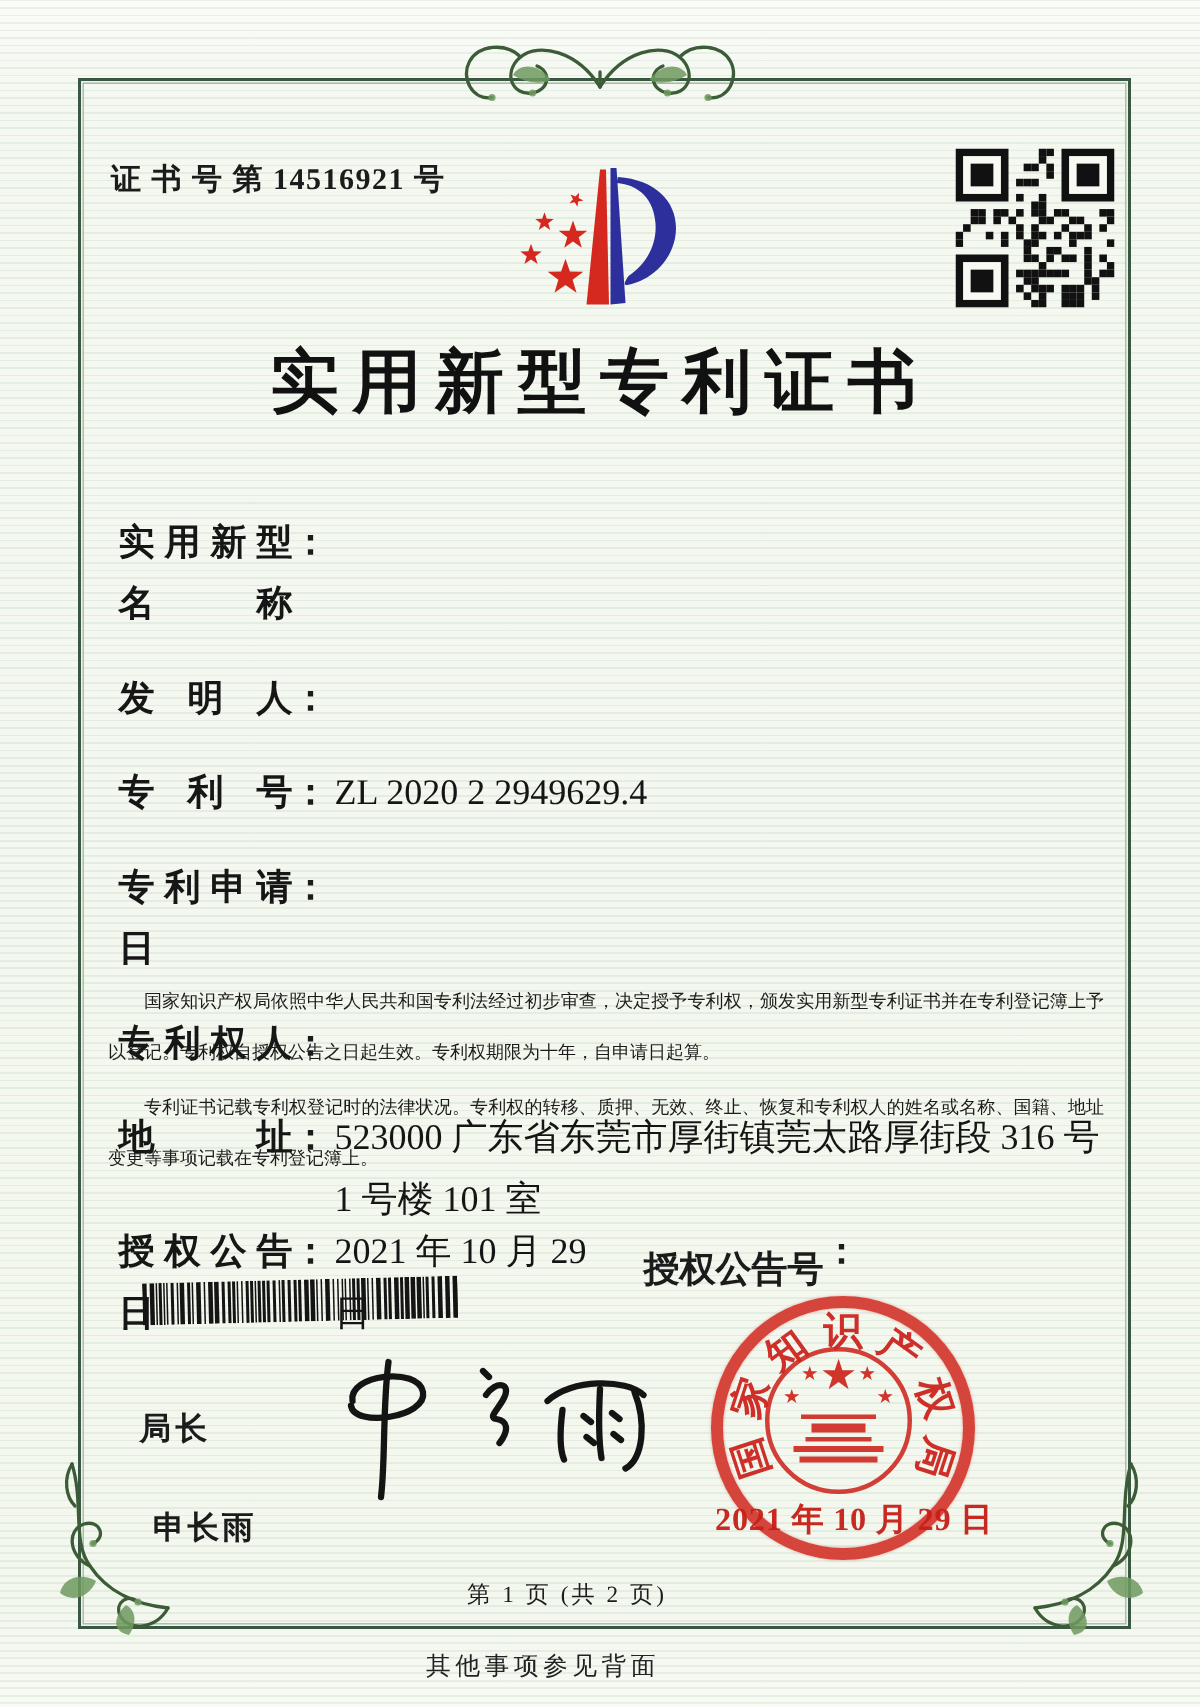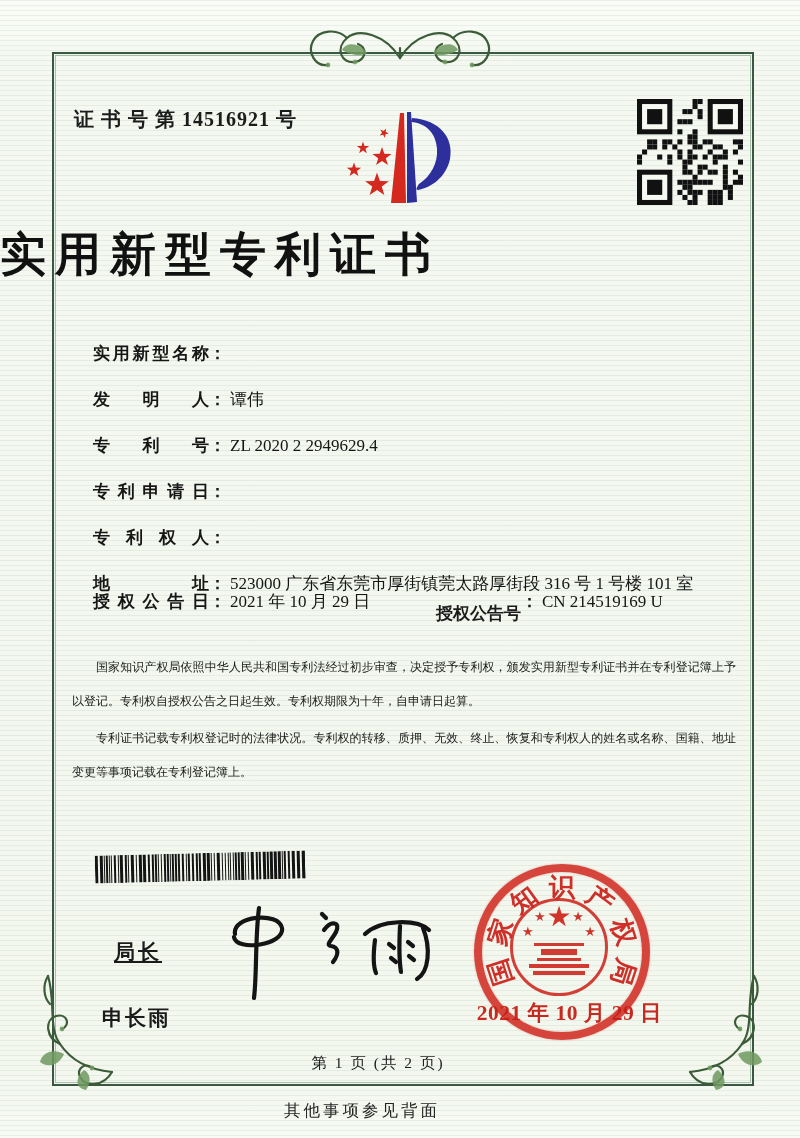--- a/index.html
+++ b/index.html
@@ -25,39 +25,39 @@
   .orn-bl{left:28px;top:972px;}
   .orn-br{left:662px;top:972px;transform:scaleX(-1);}
   .cert-no{
     position:absolute;left:74px;top:106px;
     font-size:20px;font-weight:600;letter-spacing:1px;white-space:nowrap;
   }
   .logo{position:absolute;left:330px;top:93px;}
   .qr{position:absolute;left:637px;top:99px;}
   .title{
     position:absolute;left:0;right:0;top:224px;margin:0;
-    font-size:46px;font-weight:700;letter-spacing:9px;
+    text-align:center;font-size:46px;font-weight:700;letter-spacing:9px;
     color:#111;
   }
-  .fields{position:absolute;left:93px;top:342px;width:662px;font-size:17px;line-height:24px;}
+  .fields{position:absolute;left:79px;top:342px;width:662px;font-size:24px;line-height:41px;}
   .frow{display:flex;margin-bottom:22px;align-items:flex-start;}
   .flabel{
     flex:0 0 116px;width:116px;display:inline-block;
     text-align:justify;text-align-last:justify;-moz-text-align-last:justify;
     font-weight:600;color:#161616;
   }
   .fcolon{flex:0 0 auto;font-weight:600;margin-right:4px;}
   .fvalue{flex:1 1 auto;color:#151515;}
   .frow.addr{margin-bottom:-6px;}
   .frow.last .fvalue.grant-date{flex:0 0 196px;width:196px;}
   .flabel-inline{font-weight:600;margin-left:10px;margin-top:12px;}
   .paras{position:absolute;left:72px;top:650px;width:664px;font-size:12px;line-height:34px;text-align:justify;}
   .paras p{margin:0 0 3px 0;text-indent:2em;}
   .barcode{position:absolute;left:95px;top:853px;transform:rotate(-1.4deg);}
-  .sig-title{position:absolute;left:114px;top:938px;font-size:21px;font-weight:600;letter-spacing:3px;text-decoration:underline;}
+  .sig-title{position:absolute;left:93px;top:938px;font-size:21px;font-weight:600;letter-spacing:3px;}
   .sig-name{position:absolute;left:102px;top:1004px;font-size:21px;font-weight:600;letter-spacing:2px;}
   .signature{position:absolute;left:205px;top:898px;}
   
   .seal{position:absolute;left:466px;top:856px;width:192px;height:186px;}
   .seal-ring{
     position:absolute;left:8px;top:8px;width:160px;height:160px;border-radius:50%;
     border:8px solid rgba(208,44,35,.88);
     box-shadow:0 0 2px rgba(208,44,35,.4), inset 0 0 2px rgba(208,44,35,.4);
   }
   .sc{
@@ -287,21 +287,20 @@
   <h1 class="title">实用新型专利证书</h1>
 
   <div class="fields">
     <div class="frow">
       <span class="flabel">实用新型名称</span>
         <span class="fcolon">：</span>
     </div>
     <div class="frow">
       <span class="flabel">发明人</span>
         <span class="fcolon">：</span>
-      <span class="fvalue">谭伟</span>
     </div>
     <div class="frow">
       <span class="flabel">专利号</span>
         <span class="fcolon">：</span>
       <span class="fvalue">ZL 2020 2 2949629.4</span>
     </div>
     <div class="frow">
       <span class="flabel">专利申请日</span>
         <span class="fcolon">：</span>
     </div>
@@ -313,21 +312,20 @@
       <span class="flabel">地址</span>
         <span class="fcolon">：</span>
       <span class="fvalue">523000 广东省东莞市厚街镇莞太路厚街段 316 号 1 号楼 101 室</span>
     </div>
     <div class="frow last">
       <span class="flabel">授权公告日</span>
         <span class="fcolon">：</span>
       <span class="fvalue grant-date">2021 年 10 月 29 日</span>
       <span class="flabel-inline">授权公告号</span>
         <span class="fcolon">：</span>
-      <span class="fvalue">CN 214519169 U</span>
     </div>
   </div>
 
   <div class="paras">
     <p>国家知识产权局依照中华人民共和国专利法经过初步审查，决定授予专利权，颁发实用新型专利证书并在专利登记簿上予以登记。专利权自授权公告之日起生效。专利权期限为十年，自申请日起算。</p>
     <p>专利证书记载专利权登记时的法律状况。专利权的转移、质押、无效、终止、恢复和专利权人的姓名或名称、国籍、地址变更等事项记载在专利登记簿上。</p>
   </div>
 
   <svg class="barcode" id="barcode" width="215" height="28" viewBox="0 0 215 28">
       <rect x="0" y="0" width="3" height="28" fill="#141414"></rect>

